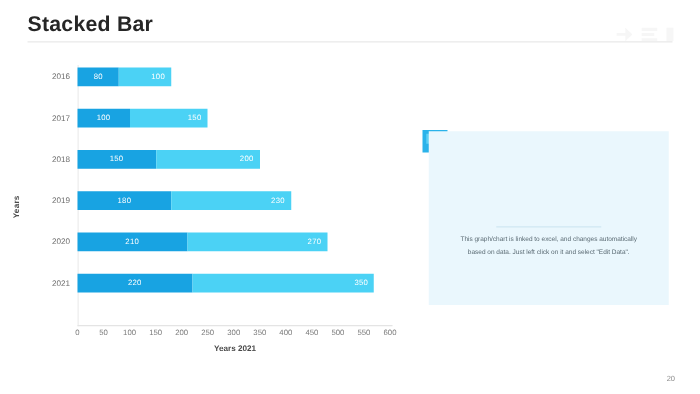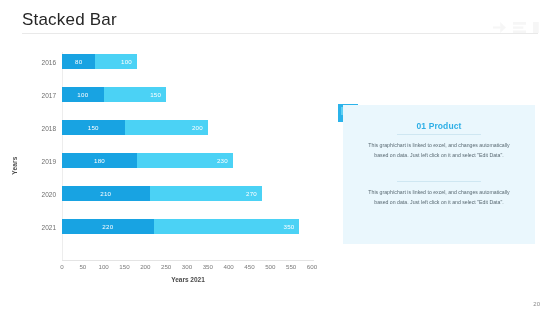--- a/index.html
+++ b/index.html
@@ -6,21 +6,21 @@
   body{
     width:560px;height:315px;background:#ffffff;overflow:hidden;
     font-family:"Liberation Sans", sans-serif;
     -webkit-font-smoothing:antialiased;
   }
   .slide{position:relative;width:560px;height:315px;background:#fff;}
 
   
   .slide-title{
     position:absolute;left:22px;top:10px;
-    font-size:17px;font-weight:400;color:#262626;letter-spacing:.2px;
+    font-size:17px;font-weight:700;color:#262626;letter-spacing:.2px;
   }
   .header-rule{
     position:absolute;left:22px;top:33px;width:516px;height:1px;
     background:#e9e9e9;
   }
   .deco-icons{
     position:absolute;right:14px;top:22px;display:flex;gap:7px;align-items:center;
     opacity:.06;
   }
   .deco-icons span{display:block;width:13px;height:11px;}
@@ -198,25 +198,20 @@
         <span class="x-tick" style="left: 187.5px;">450</span>
         <span class="x-tick" style="left: 208.333px;">500</span>
         <span class="x-tick" style="left: 229.167px;">550</span>
         <span class="x-tick" style="left: 250px;">600</span>
       </div>
     <div class="x-axis-title">Years 2021</div>
   </div>
 
   <div class="panel-badge"></div>
   <div class="panel">
-    <div class="block block-1">
-      <div class="block-title">01 Product</div>
-      <div class="block-rule"></div>
-      <div class="block-body">This graph/chart is linked to excel, and changes automatically based on data. Just left click on it and select "Edit Data".</div>
-    </div>
     <div class="block block-2">
       <div class="block-rule"></div>
       <div class="block-body">This graph/chart is linked to excel, and changes automatically based on data. Just left click on it and select "Edit Data".</div>
     </div>
   </div>
 
   <div class="page-num">20</div>
 </div>
 
 </body></html>

